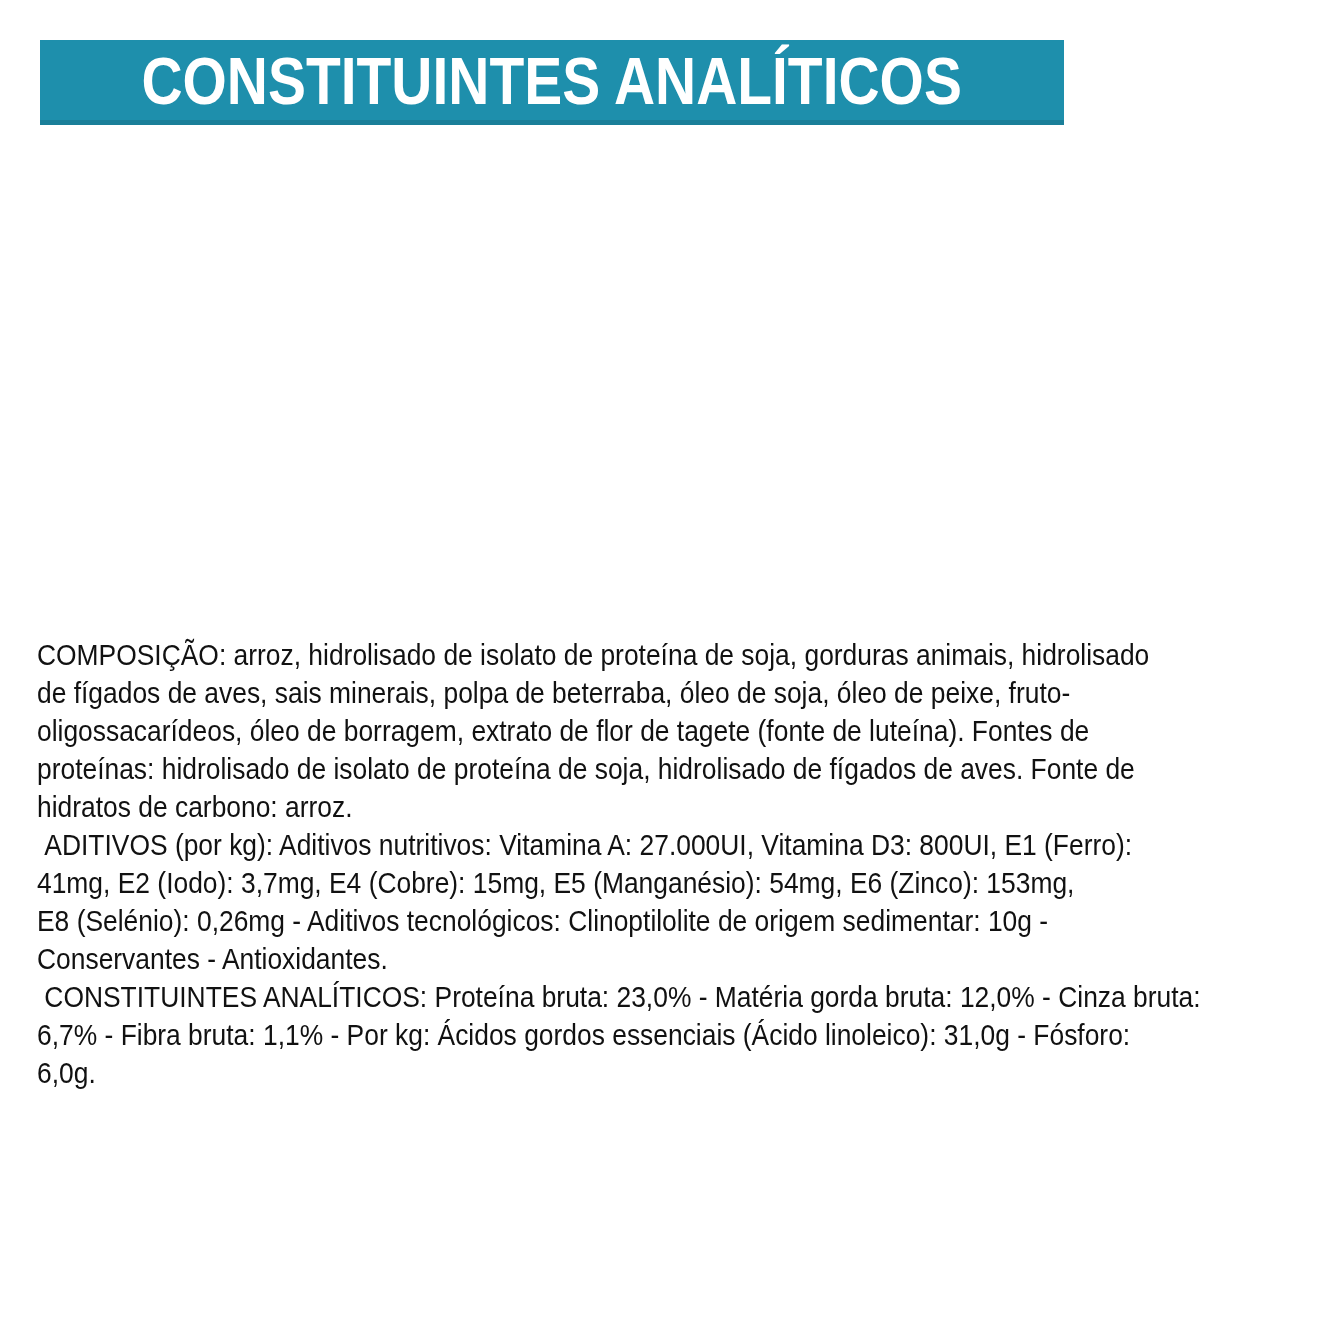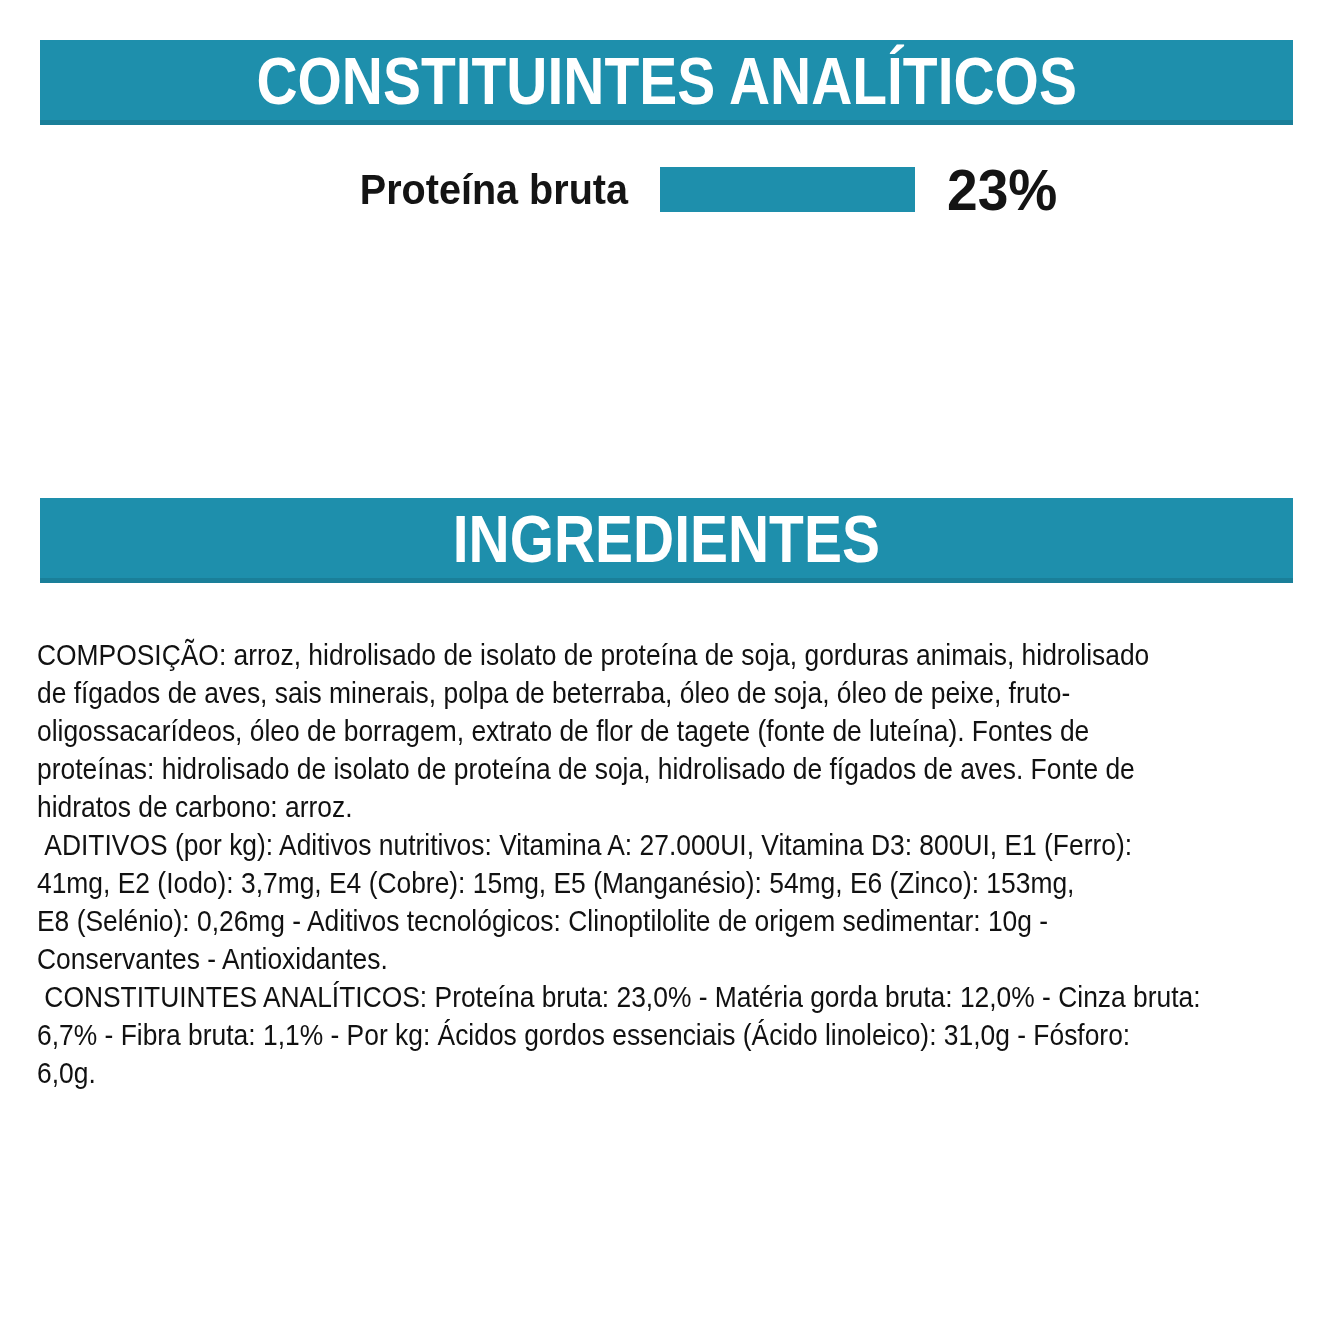--- a/index.html
+++ b/index.html
@@ -16,21 +16,21 @@
     overflow: hidden;
   }
   .canvas {
     position: absolute;
     inset: 0;
   }
   
   .band {
     position: absolute;
     left: 40px;
-    width: 1253px;
+    width: 1024px;
     height: 85px;
     background: #1e8fac;
     border-bottom: 5px solid #1a7f99;
     box-sizing: border-box;
     display: flex;
     align-items: center;
     justify-content: center;
   }
   .band-analytical { top: 40px; }
   .band-ingredients { top: 498px; }
@@ -102,34 +102,26 @@
 <body>
 
 <div class="canvas">
 
   <header class="band band-analytical">
     <div class="band-title">CONSTITUINTES ANALÍTICOS</div>
   </header>
 
   <section class="chart">
 
-    <div class="chart-row">
-      <div class="chart-label">Proteína bruta</div>
-      <div class="chart-bar" style="width: 255px; background: rgb(30, 143, 172);"></div>
-      <div class="chart-value">23%</div>
-    </div>
 
 
 
 
   </section>
 
-  <header class="band band-ingredients">
-    <div class="band-title">INGREDIENTES</div>
-  </header>
 
   <section class="body-text">
     <div class="body-text-inner">
       <p>COMPOSIÇÃO: arroz, hidrolisado de isolato de proteína de soja, gorduras animais, hidrolisado
 de fígados de aves, sais minerais, polpa de beterraba, óleo de soja, óleo de peixe, fruto-
 oligossacarídeos, óleo de borragem, extrato de flor de tagete (fonte de luteína). Fontes de
 proteínas: hidrolisado de isolato de proteína de soja, hidrolisado de fígados de aves. Fonte de
 hidratos de carbono: arroz.</p>
       <p>&nbsp;ADITIVOS (por kg): Aditivos nutritivos: Vitamina A: 27.000UI, Vitamina D3: 800UI, E1 (Ferro):
 41mg, E2 (Iodo): 3,7mg, E4 (Cobre): 15mg, E5 (Manganésio): 54mg, E6 (Zinco): 153mg,

